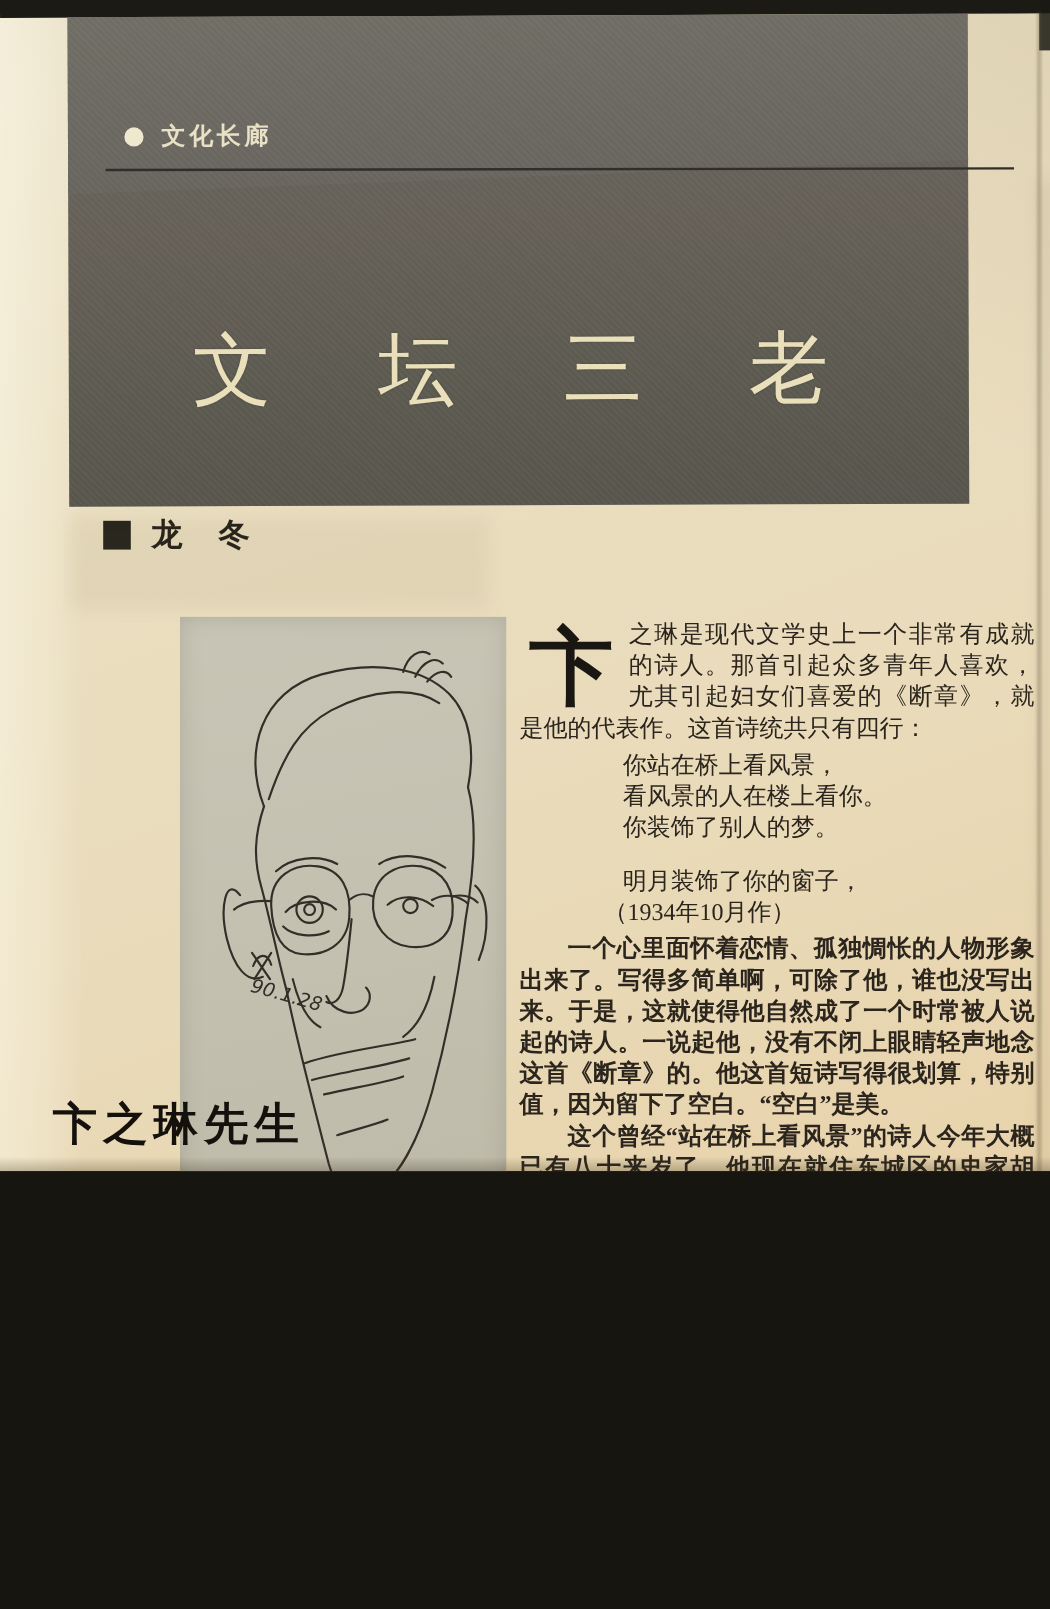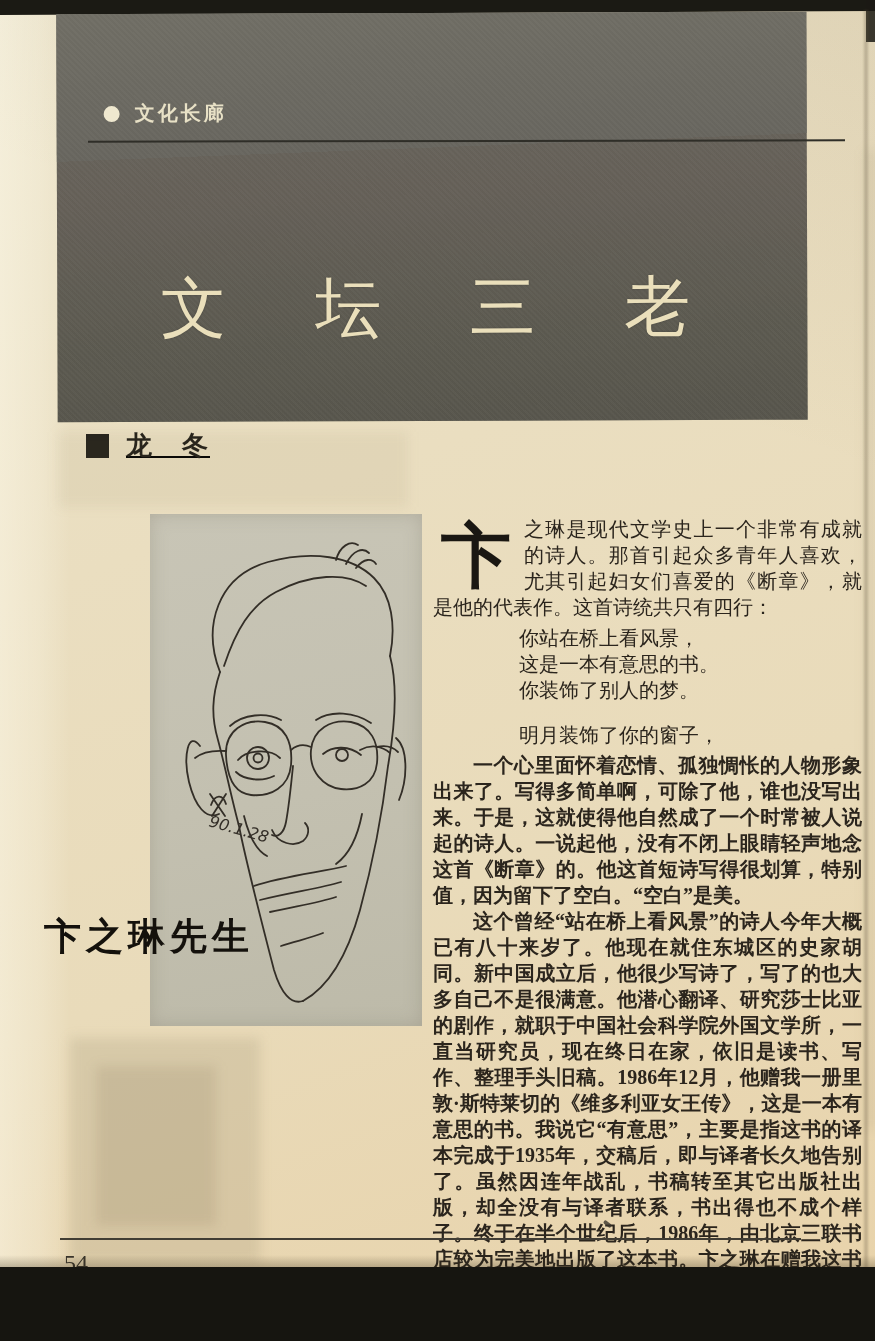--- a/index.html
+++ b/index.html
@@ -1,17 +1,17 @@
 <!DOCTYPE html>
 <html><head>
 <meta charset="utf-8">
 <style>
   html,body{margin:0;padding:0;background:#161510;}
   .page{
-    position:relative;width:875px;height:1267px;overflow:hidden;
+    position:relative;width:875px;height:976px;overflow:hidden;
     font-family:"Liberation Serif","DejaVu Serif",serif;
     background:
       linear-gradient(90deg, rgba(255,252,238,0.45) 0px, rgba(255,252,238,0.25) 40px, rgba(255,252,238,0) 70px),
       linear-gradient(200deg, rgba(120,95,55,0.10), rgba(120,95,55,0) 30%),
       linear-gradient(160deg,#ece4cb 0%, #eadec0 38%, #e9dbba 66%, #e8d3ab 100%);
   }
   
   .scan-edge-top{position:absolute;left:0;top:-4px;width:100%;height:17px;background:#1b1a14;transform:rotate(-0.25deg);}
   .scan-corner-right{position:absolute;right:0;top:0;width:9px;height:42px;background:#1b1a14;opacity:.85;}
   .page-fold{position:absolute;left:864px;top:10px;width:4px;height:1331px;background:rgba(95,82,58,0.28);filter:blur(1px);}
@@ -31,21 +31,21 @@
   .section-tag-label{color:#e8e1c6;font-size:20px;letter-spacing:3px;font-family:"Liberation Sans","DejaVu Sans",sans-serif;font-weight:bold;}
   .header-rule{position:absolute;left:88px;top:140px;width:757px;height:2px;background:#2f2e28;transform:rotate(-0.1deg);}
   .main-title{
     position:absolute;left:0;right:0;top:250px;margin:0;text-align:center;
     font-size:66px;font-weight:normal;color:#ead z;
     color:#eadfbb;letter-spacing:14px;word-spacing:44px;
     text-shadow:0 0 2px rgba(0,0,0,0.25);
   }
 
   
-  .author-row{position:absolute;left:86px;top:428px;display:flex;align-items:center;gap:17px;text-decoration:underline;}
+  .author-row{position:absolute;left:86px;top:428px;display:flex;align-items:center;gap:17px;}
   .author-square{width:23px;height:24px;background:#23211b;}
   .author-name{font-size:26px;font-weight:bold;color:#221f18;letter-spacing:2px;font-family:"Liberation Sans","DejaVu Sans",sans-serif;}
 
   
   .portrait-box{
     position:absolute;left:150px;top:514px;width:272px;height:512px;
     background:linear-gradient(170deg,#c8c5b6 0%, #c3c0b0 55%, #bdbaa9 100%);
     box-shadow:inset 0 0 18px rgba(110,105,88,0.25);
   }
   .portrait-box svg{display:block;}
@@ -157,23 +157,24 @@
 
   <h2 class="caption">卞之琳先生</h2>
 
   <div class="text-col">
     <p class="para">
       <span class="dropcap">卞</span>
       <span>之琳是现代文学史上一个非常有成就的诗人。那首引起众多青年人喜欢，尤其引起妇女们喜爱的《断章》，就是他的代表作。这首诗统共只有四行：</span>
     </p>
     <div class="poem">
       <div class="poem-line">你站在桥上看风景，</div>
-      <div class="poem-line">这是一本有意思的书。</div>
+      <div class="poem-line">看风景的人在楼上看你。</div>
       <div class="poem-line">你装饰了别人的梦。</div>
       <div class="poem-line stanza-gap">明月装饰了你的窗子，</div>
+      <div class="poem-attribution">（1934年10月作）</div>
     </div>
     <p class="para indent">一个心里面怀着恋情、孤独惆怅的人物形象出来了。写得多简单啊，可除了他，谁也没写出来。于是，这就使得他自然成了一个时常被人说起的诗人。一说起他，没有不闭上眼睛轻声地念这首《断章》的。他这首短诗写得很划算，特别值，因为留下了空白。“空白”是美。</p>
     <p class="para indent">这个曾经“站在桥上看风景”的诗人今年大概已有八十来岁了。他现在就住东城区的史家胡同。新中国成立后，他很少写诗了，写了的也大多自己不是很满意。他潜心翻译、研究莎士比亚的剧作，就职于中国社会科学院外国文学所，一直当研究员，现在终日在家，依旧是读书、写作、整理手头旧稿。1986年12月，他赠我一册里敦·斯特莱切的《维多利亚女王传》，这是一本有意思的书。我说它“有意思”，主要是指这书的译本完成于1935年，交稿后，即与译者长久地告别了。虽然因连年战乱，书稿转至其它出版社出版，却全没有与译者联系，书出得也不成个样子。终于在半个世纪后，1986年，由北京三联书店较为完美地出版了这本书。卞之琳在赠我这书的扉页上写道：</p>
   </div>
 
   <div class="ghost ghost-a"></div>
   <div class="ghost ghost-b"></div>
   <div class="ghost ghost-c"></div>
   <div class="ghost ghost-d"></div>
 

